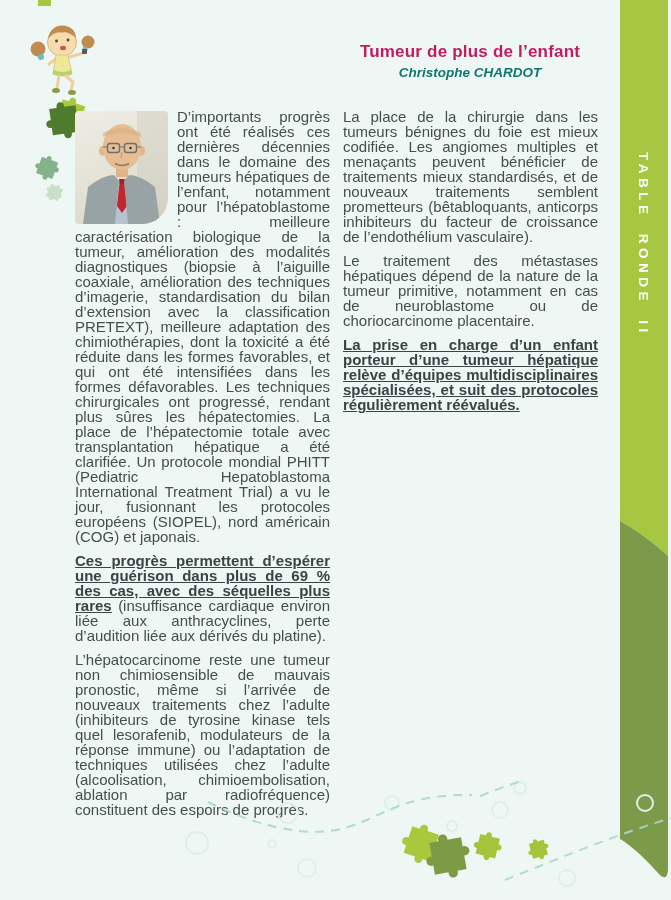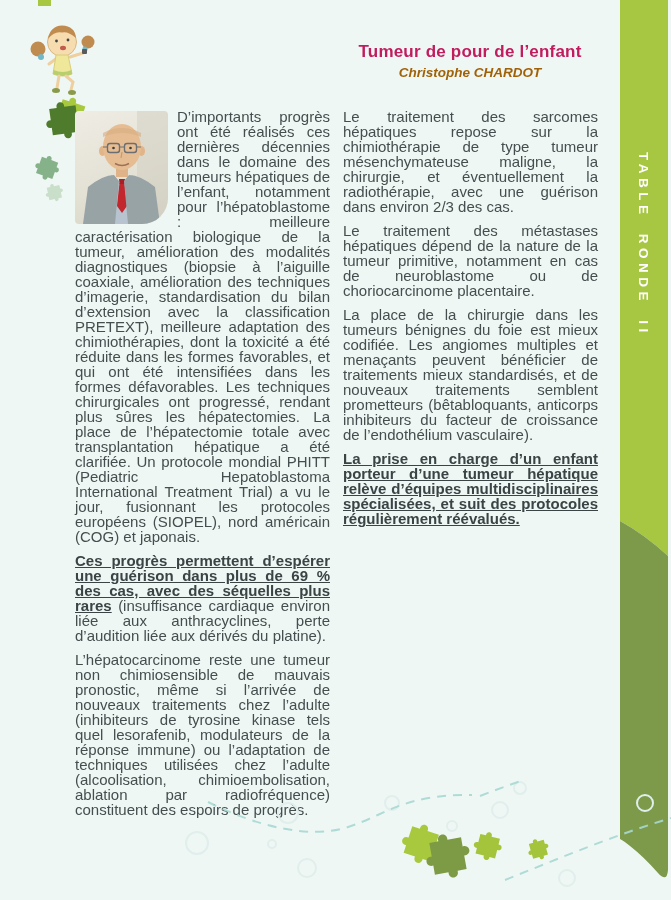--- a/index.html
+++ b/index.html
@@ -7,21 +7,21 @@
   .page {
     position:relative; width:671px; height:900px; margin:0 auto;
     background:#eff7f5; overflow:hidden;
   }
   
   .top-notch { position:absolute; left:38px; top:0; width:13px; height:6px; background:#a7c742; }
 
   
   .header { position:absolute; top:42px; left:338px; width:264px; text-align:center; }
   .title { font-size:17px; font-weight:bold; color:#c11d5e; letter-spacing:.2px; }
-  .author { margin-top:3px; font-size:13.5px; font-weight:bold; font-style:italic; color:#a16207; }
+  .author { margin-top:3px; font-size:13.5px; font-weight:bold; font-style:italic; color:#0f766e; }
 
   
   .columns { position:absolute; top:109px; left:75px; width:524px; display:flex; gap:13px; }
   .col { width:255px; font-size:15px; line-height:15px; text-align:justify; color:#454e4e; }
   .col p { margin:0 0 9px 0; }
   .col p.bold, .col strong { font-weight:bold; color:#3a4444;text-decoration:underline; }
 
   
   .portrait {
     float:left; width:93px; height:113px; margin:2px 9px 3px 0;
@@ -81,21 +81,21 @@
     <defs>
       <path id="jig" d="M16,16 h8 c-1,-7 9,-7 8,0 h12 v8 c7,-1 7,9 0,8 v12 h-8 c1,7 -9,7 -8,0 h-12 v-8 c-7,1 -7,-9 0,-8 z"></path>
     </defs>
     <use href="#jig" transform="translate(24,-4) rotate(18) scale(0.85)" fill="#a8c93e"></use>
     <use href="#jig" transform="translate(2,10) rotate(-8) scale(0.95)" fill="#4e7c2c"></use>
     <use href="#jig" transform="translate(6,58) rotate(20) scale(0.62)" fill="#7fae84" opacity="0.95"></use>
     <use href="#jig" transform="translate(8,96) rotate(-12) scale(0.46)" fill="#cadfca"></use>
   </svg>
 
   <div class="header">
-    <div class="title">Tumeur de pour de l’enfant</div>
+    <div class="title">Tumeur de plus de l’enfant</div>
     <div class="author">Christophe CHARDOT</div>
   </div>
 
   <svg class="sidebar-band" width="48" height="900" viewBox="0 0 48 900">
     <path d="M0,0 H48 V556 Q24,534 0,521 Z" fill="#a7c742"></path>
     <path d="M0,521 Q24,534 48,556 V870 Q47,883 38,873 Q24,857 10,846 Q4,841 0,839 Z" fill="#7d9a4b"></path>
   </svg>
   <div class="sidebar-label">TABLE RONDE II</div>
 
   <div class="columns">
@@ -122,23 +122,22 @@
           <path d="M44,68 L50,68 L49.5,73 L44.5,73 Z" fill="#a91f26"></path>
           <path d="M8,113 L13,76 Q28,64 39,64 L44,70 L40,113 Z" fill="#98a3a6"></path>
           <path d="M85,113 L80,76 Q65,64 54,64 L49,70 L53,113 Z" fill="#98a3a6"></path>
         </svg>
       </div>
       <p>D’importants progrès ont été réalisés ces dernières décennies dans le domaine des tumeurs hépatiques de l’enfant, notamment pour l’hépatoblastome : meilleure caractérisation biologique de la tumeur, amélioration des modalités diagnostiques (biopsie à l’aiguille coaxiale, amélioration des techniques d’imagerie, standardisation du bilan d’extension avec la classification PRETEXT), meilleure adaptation des chimiothérapies, dont la toxicité a été réduite dans les formes favorables, et qui ont été intensifiées dans les formes défavorables. Les techniques chirurgicales ont progressé, rendant plus sûres les hépatectomies. La place de l’hépatectomie totale avec transplantation hépatique a été clarifiée. Un protocole mondial PHITT (Pediatric Hepatoblastoma International Treatment Trial) a vu le jour, fusionnant les protocoles européens (SIOPEL), nord américain (COG) et japonais.</p>
       <p><strong>Ces progrès permettent d’espérer une guérison dans plus de 69 % des cas, avec des séquelles plus rares</strong><span> (insuffisance cardiaque environ liée aux anthracyclines, perte d’audition liée aux dérivés du platine).</span></p>
       <p>L’hépatocarcinome reste une tumeur non chimiosensible de mauvais pronostic, même si l’arrivée de nouveaux traitements chez l’adulte (inhibiteurs de tyrosine kinase tels quel lesorafenib, modulateurs de la réponse immune) ou l’adaptation de techniques utilisées chez l’adulte (alcoolisation, chimioembolisation, ablation par radiofréquence) constituent des espoirs de progrès.</p>
     </div>
     <div class="col">
-      <p>Le traitement des sarcomes hépatiques repose sur la chimiothérapie de type tumeur mésenchymateuse maligne, la chirurgie, et éventuellement la radiothérapie, avec une guérison dans environ 2/3 des cas.</p>
+      <p>La place de la chirurgie dans les tumeurs bénignes du foie est mieux codifiée. Les angiomes multiples et menaçants peuvent bénéficier de traitements mieux standardisés, et de nouveaux traitements semblent prometteurs (bêtabloquants, anticorps inhibiteurs du facteur de croissance de l’endothélium vasculaire).</p>
       <p>Le traitement des métastases hépatiques dépend de la nature de la tumeur primitive, notamment en cas de neuroblastome ou de choriocarcinome placentaire.</p>
-      <p>La place de la chirurgie dans les tumeurs bénignes du foie est mieux codifiée. Les angiomes multiples et menaçants peuvent bénéficier de traitements mieux standardisés, et de nouveaux traitements semblent prometteurs (bêtabloquants, anticorps inhibiteurs du facteur de croissance de l’endothélium vasculaire).</p>
       <p class="bold">La prise en charge d’un enfant porteur d’une tumeur hépatique relève d’équipes multidisciplinaires spécialisées, et suit des protocoles régulièrement réévalués.</p>
     </div>
   </div>
 
   <svg class="bottom-decor" width="671" height="120" viewBox="0 0 671 120">
 
     <g fill="none" stroke="#e0eeec" stroke-width="2">
       <circle cx="288" cy="33" r="10"></circle>
       <circle cx="197" cy="63" r="11"></circle>
       <circle cx="307" cy="88" r="9"></circle>

